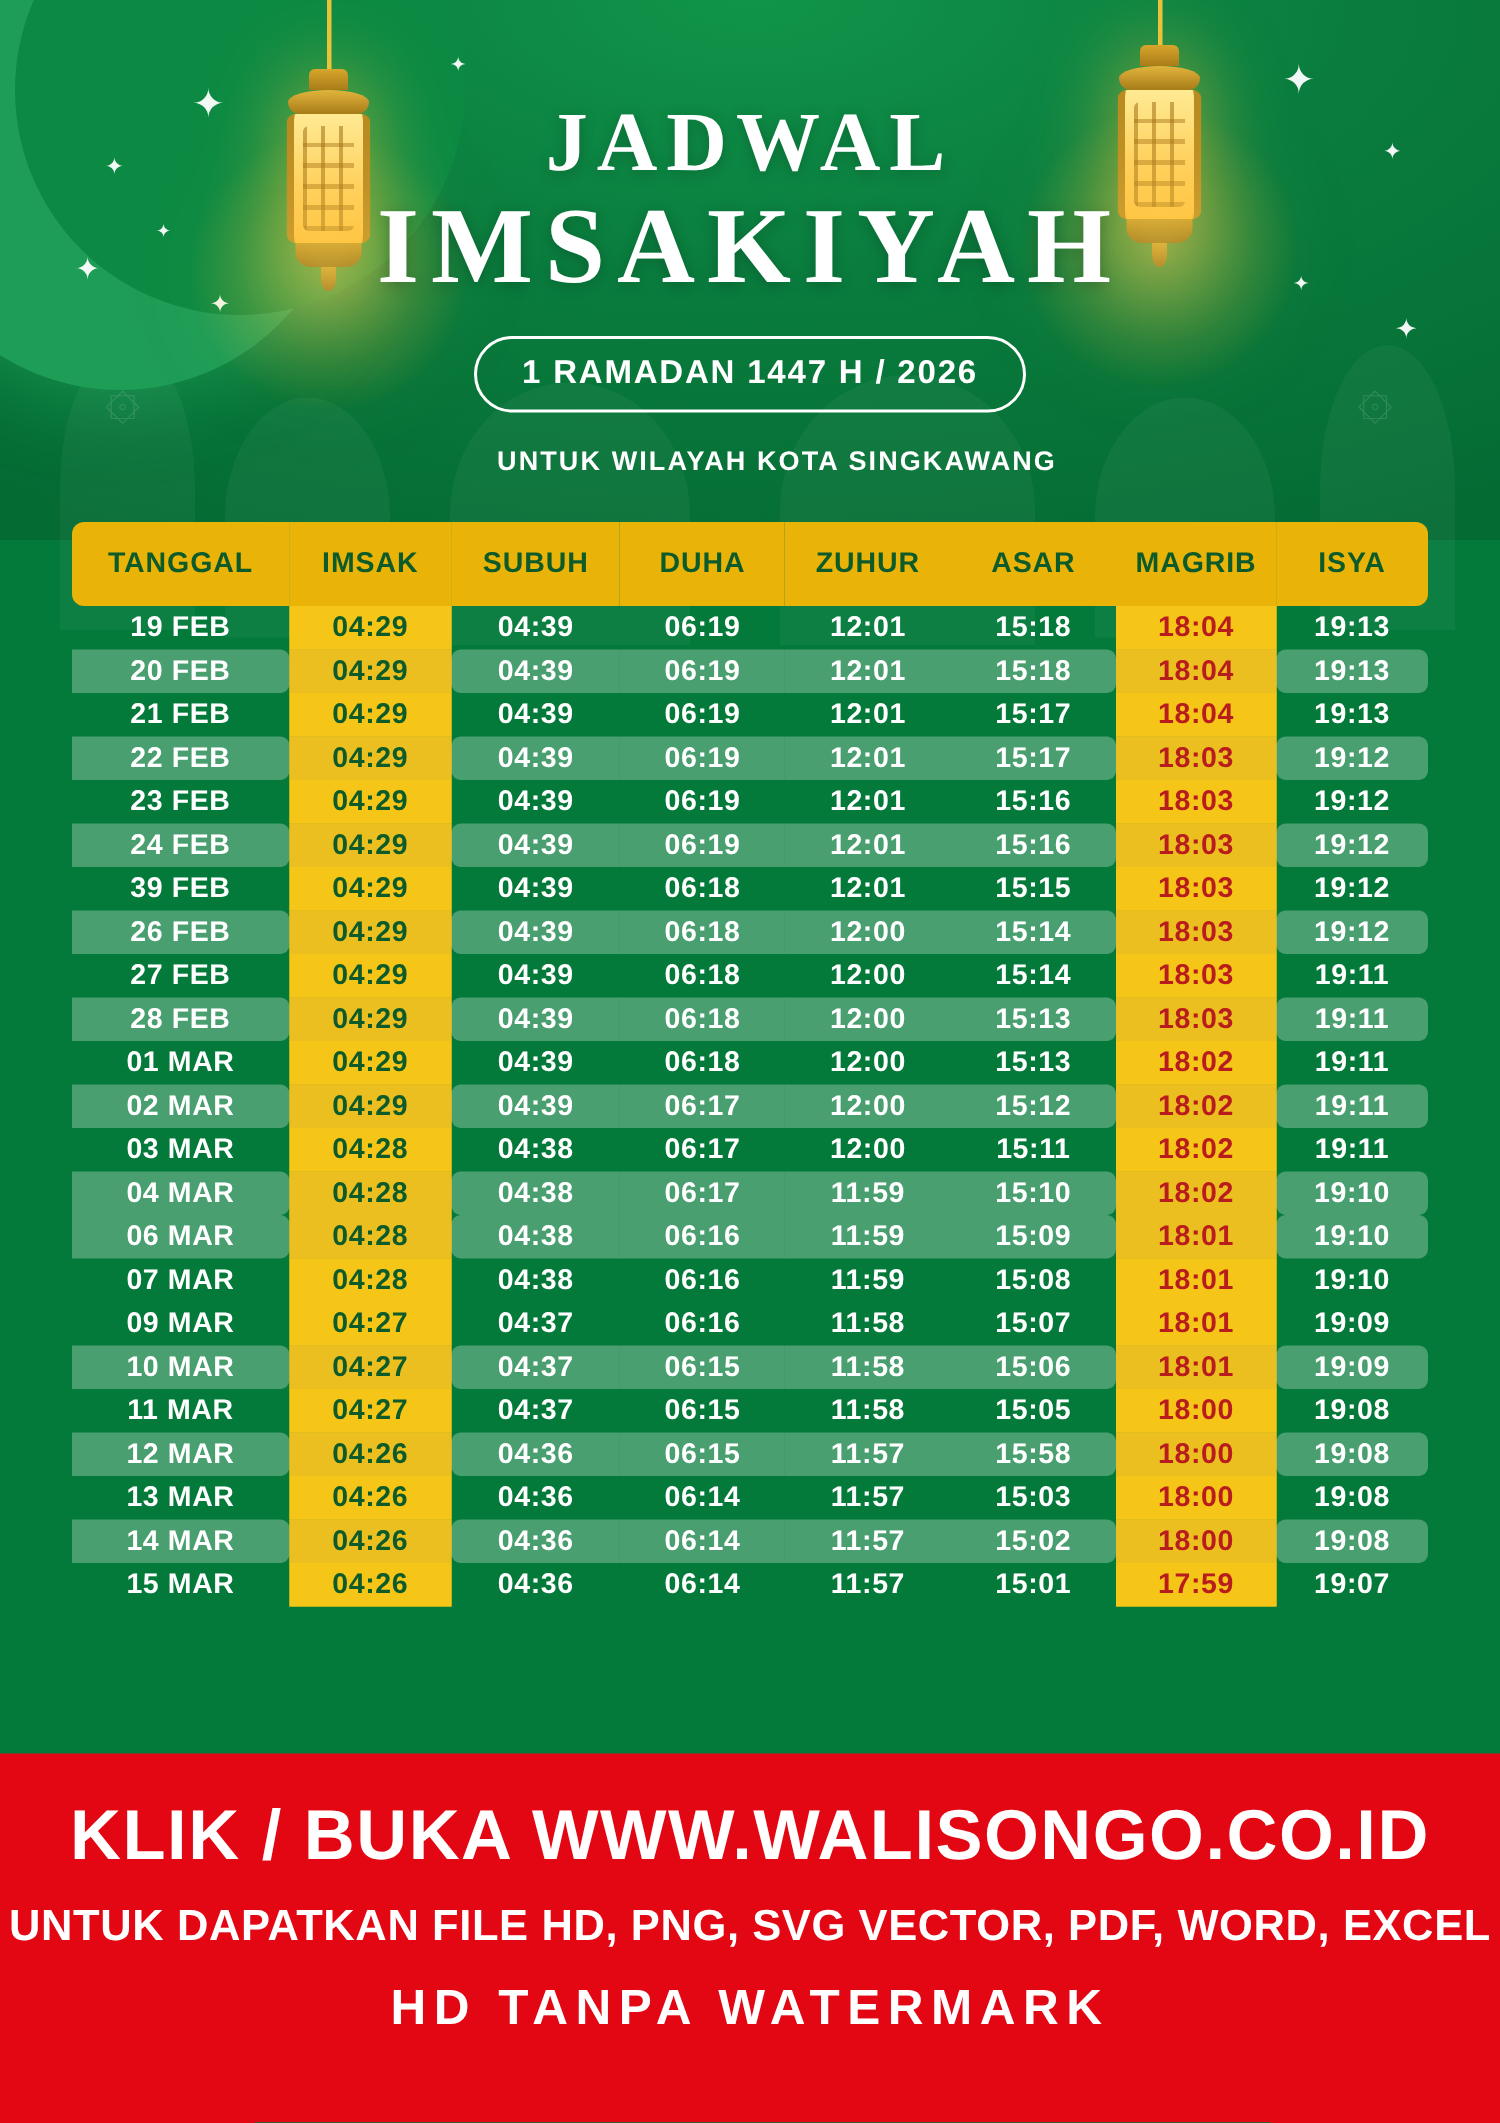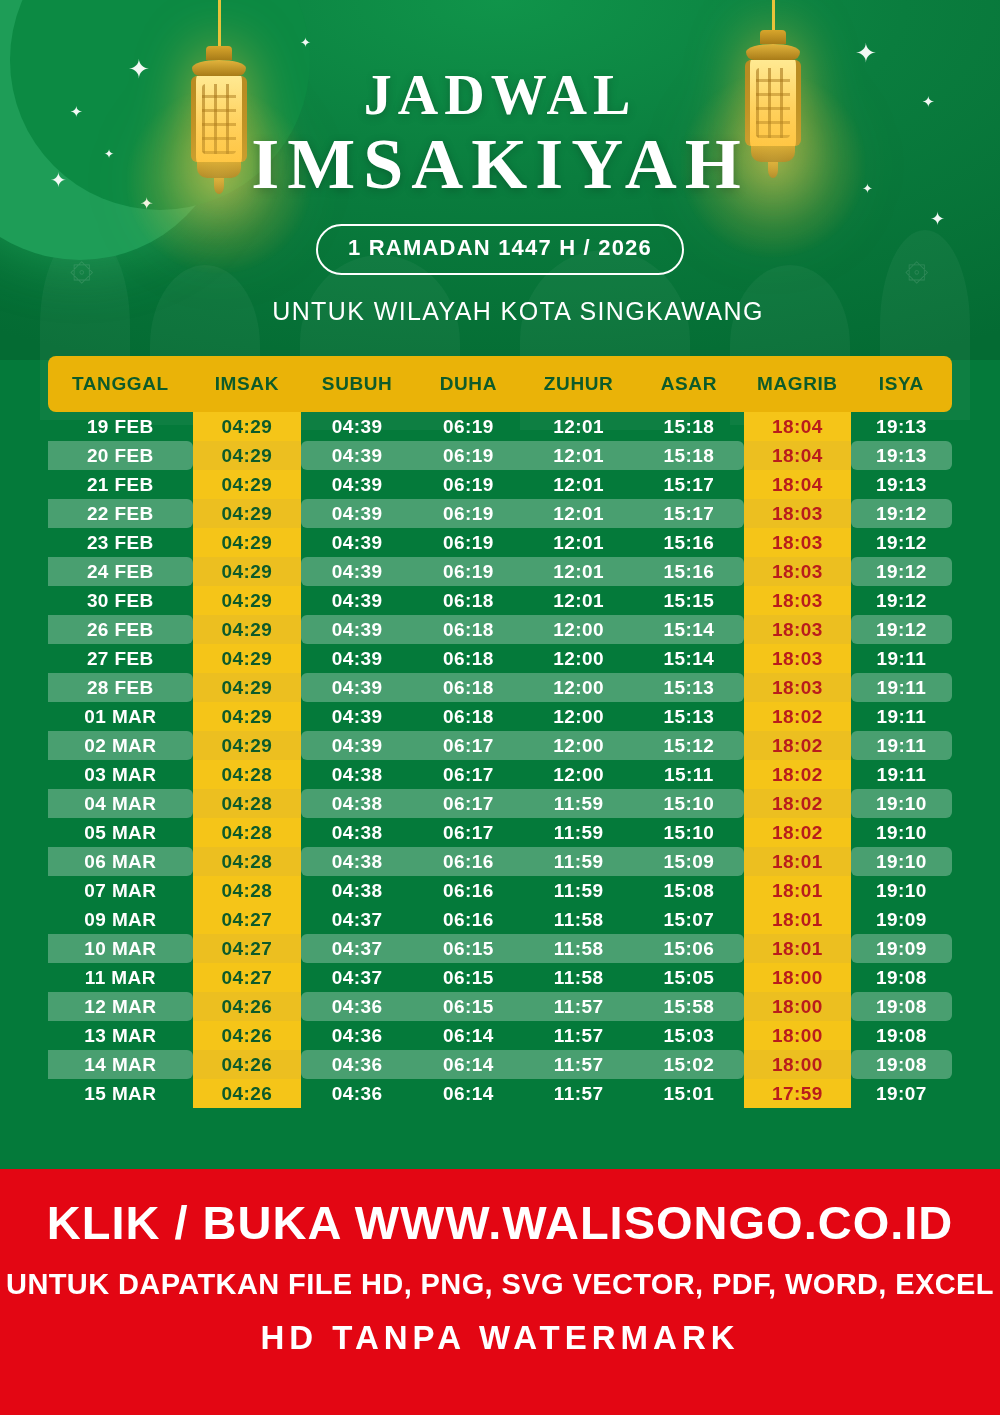--- a/index.html
+++ b/index.html
@@ -141,22 +141,22 @@
     border: 2px solid #ffffff;
     border-radius: 40px;
     color: #ffffff;
     font-size: 22px;
     font-weight: bold;
     letter-spacing: 1.2px;
   }
   .subtitle {
     margin-top: 22px;
     color: #ffffff;
-    font-size: 25px;
-    font-weight: normal;
+    font-size: 18px;
+    font-weight: bold;
     letter-spacing: 1.4px;
     padding-left: 36px;
   }
 
   
   .table-area {
     position: relative;
     z-index: 5;
     margin: 30px 48px 0;
   }
@@ -368,21 +368,21 @@
           <td class="cell first lastleft">24 FEB</td>
           <td class="imsak">04:29</td>
           <td class="cell midfirst">04:39</td>
           <td class="cell">06:19</td>
           <td class="cell">12:01</td>
           <td class="cell midlast">15:16</td>
           <td class="magrib">18:03</td>
           <td class="cell isya">19:12</td>
         </tr>
         <tr class="odd">
-          <td class="cell first lastleft">30 FEB</td>
+          <td class="cell first lastleft">39 FEB</td>
           <td class="imsak">04:29</td>
           <td class="cell midfirst">04:39</td>
           <td class="cell">06:18</td>
           <td class="cell">12:01</td>
           <td class="cell midlast">15:15</td>
           <td class="magrib">18:03</td>
           <td class="cell isya">19:12</td>
         </tr>
         <tr class="even">
           <td class="cell first lastleft">26 FEB</td>
@@ -447,30 +447,20 @@
         <tr class="even">
           <td class="cell first lastleft">04 MAR</td>
           <td class="imsak">04:28</td>
           <td class="cell midfirst">04:38</td>
           <td class="cell">06:17</td>
           <td class="cell">11:59</td>
           <td class="cell midlast">15:10</td>
           <td class="magrib">18:02</td>
           <td class="cell isya">19:10</td>
         </tr>
-        <tr class="odd">
-          <td class="cell first lastleft">05 MAR</td>
-          <td class="imsak">04:28</td>
-          <td class="cell midfirst">04:38</td>
-          <td class="cell">06:17</td>
-          <td class="cell">11:59</td>
-          <td class="cell midlast">15:10</td>
-          <td class="magrib">18:02</td>
-          <td class="cell isya">19:10</td>
-        </tr>
         <tr class="even">
           <td class="cell first lastleft">06 MAR</td>
           <td class="imsak">04:28</td>
           <td class="cell midfirst">04:38</td>
           <td class="cell">06:16</td>
           <td class="cell">11:59</td>
           <td class="cell midlast">15:09</td>
           <td class="magrib">18:01</td>
           <td class="cell isya">19:10</td>
         </tr>

